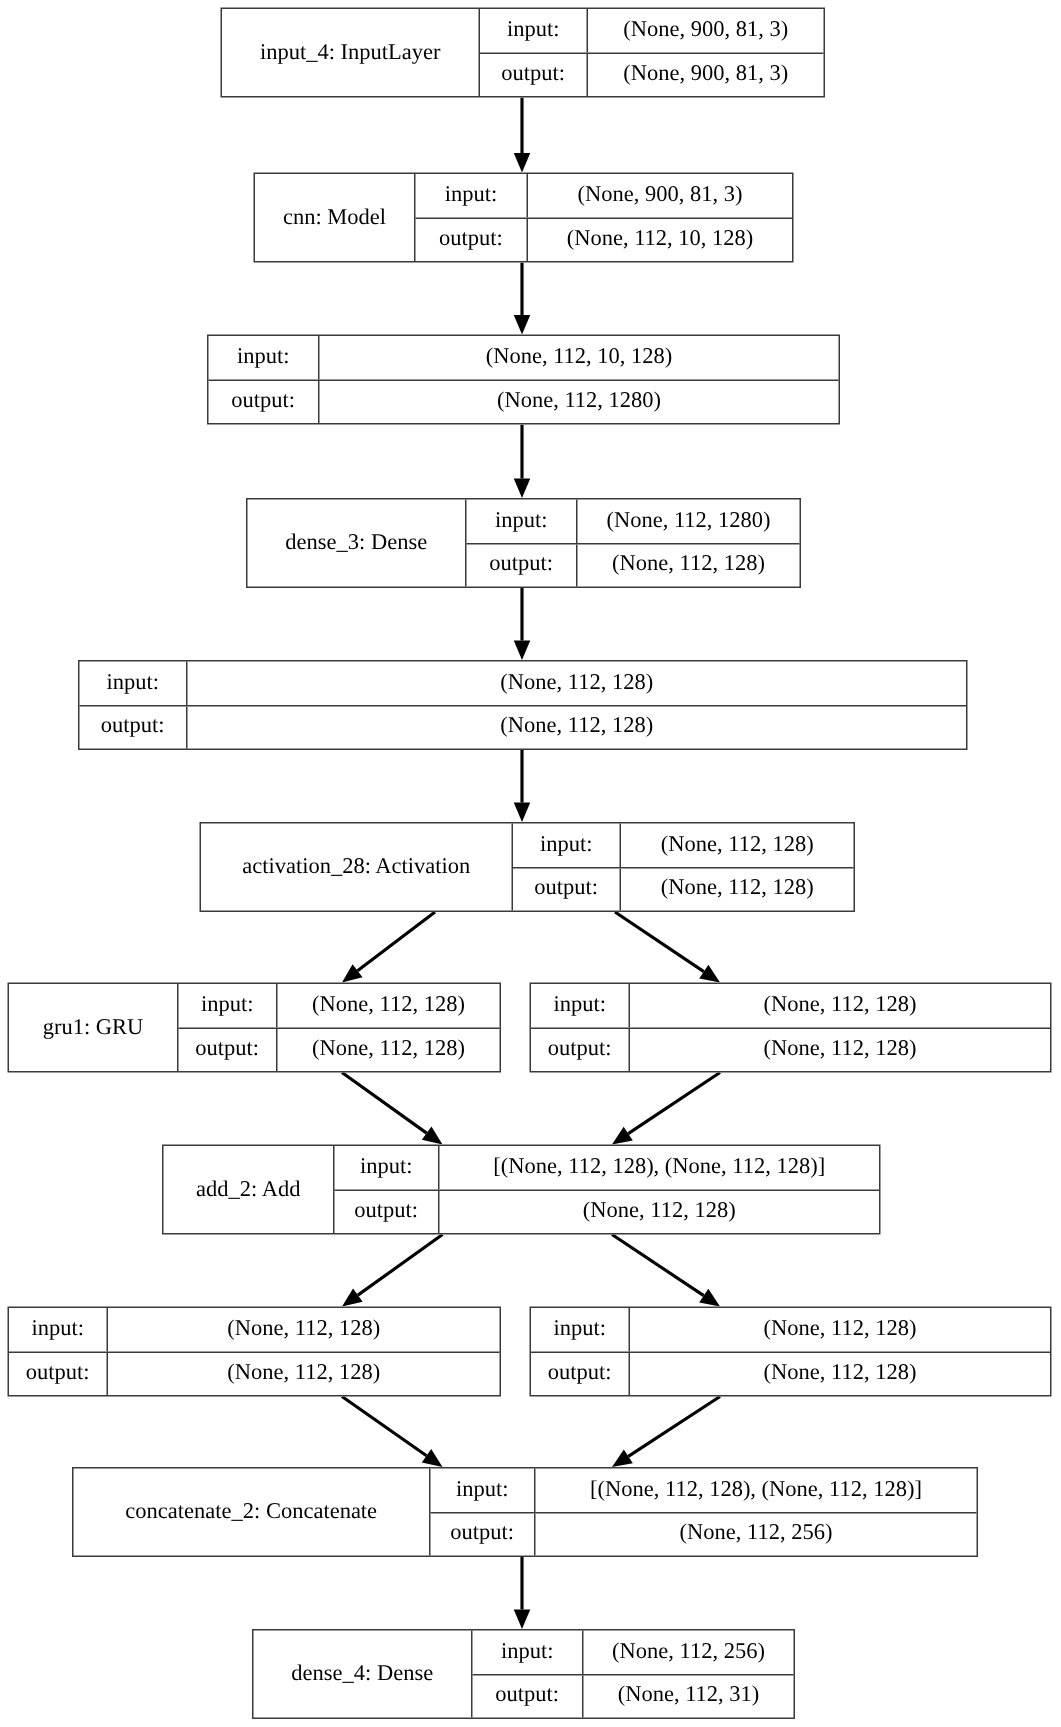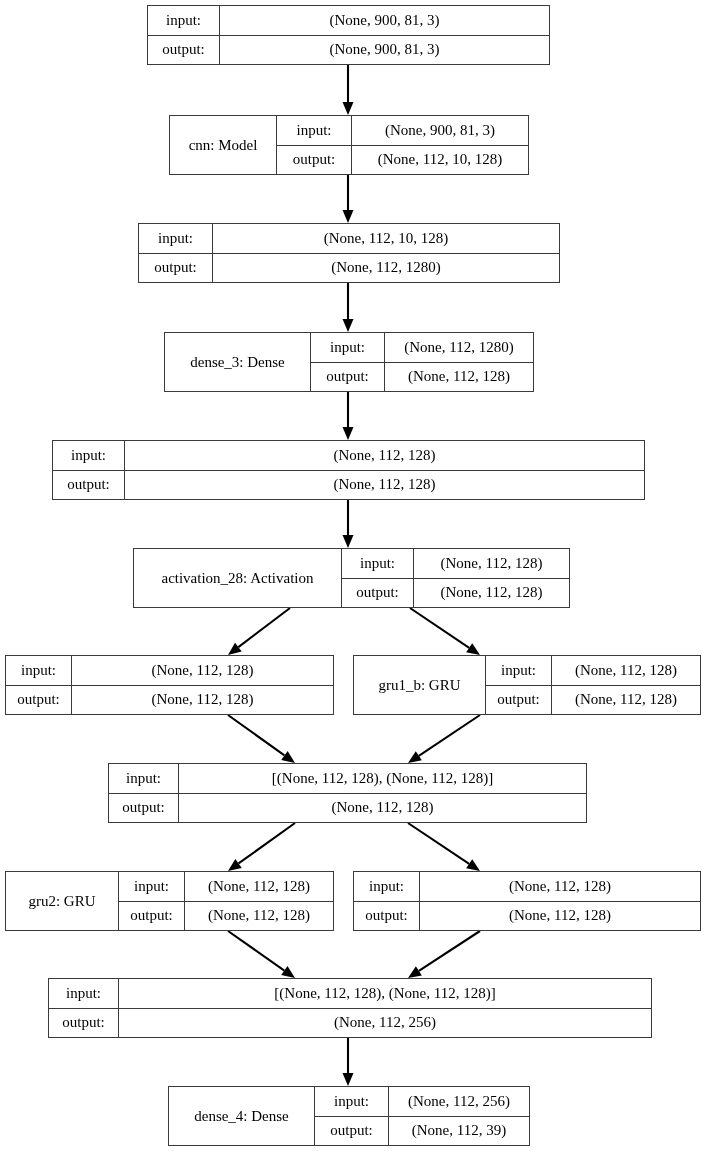--- a/index.html
+++ b/index.html
@@ -142,20 +142,21 @@
         <line x1="480" y1="931" x2="418.8859289547889" y2="970.8939074878461" stroke="#000000" stroke-width="2.1"></line>
         <polygon points="408,978 415.87950519964687,966.28832216082 421.8923527099309,975.4994928148723" fill="#000000"></polygon>
       </g>
       <g>
         <line x1="348" y1="1038" x2="348" y2="1073" stroke="#000000" stroke-width="2.1"></line>
         <polygon points="348,1086 342.5,1073 353.5,1073" fill="#000000"></polygon>
       </g>
     </svg>
   <div id="nodes">
       <div class="node" style="left: 147px; top: 5px; width: 403px; height: 60px;">
+        <div class="node-name" style="width: 172px;">input_4: InputLayer</div>
         <div class="io-table">
           <div class="io-row first">
             <div class="io-label" style="width: 72px;">input:</div>
             <div class="io-value">(None, 900, 81, 3)</div>
           </div>
           <div class="io-row ">
             <div class="io-label" style="width: 72px;">output:</div>
             <div class="io-value">(None, 900, 81, 3)</div>
           </div>
         </div>
@@ -217,58 +218,58 @@
             <div class="io-label" style="width: 72px;">input:</div>
             <div class="io-value">(None, 112, 128)</div>
           </div>
           <div class="io-row ">
             <div class="io-label" style="width: 72px;">output:</div>
             <div class="io-value">(None, 112, 128)</div>
           </div>
         </div>
       </div>
       <div class="node" style="left: 5px; top: 655px; width: 329px; height: 60px;">
+        <div class="node-name" style="width: 113px;">gru1: GRU</div>
         <div class="io-table">
           <div class="io-row first">
             <div class="io-label" style="width: 66px;">input:</div>
             <div class="io-value">(None, 112, 128)</div>
           </div>
           <div class="io-row ">
             <div class="io-label" style="width: 66px;">output:</div>
             <div class="io-value">(None, 112, 128)</div>
           </div>
         </div>
       </div>
       <div class="node" style="left: 353px; top: 655px; width: 348px; height: 60px;">
-        <div class="node-name" style="width: 132px;">gru1_b: GRU</div>
         <div class="io-table">
           <div class="io-row first">
             <div class="io-label" style="width: 66px;">input:</div>
             <div class="io-value">(None, 112, 128)</div>
           </div>
           <div class="io-row ">
             <div class="io-label" style="width: 66px;">output:</div>
             <div class="io-value">(None, 112, 128)</div>
           </div>
         </div>
       </div>
       <div class="node" style="left: 108px; top: 763px; width: 479px; height: 60px;">
+        <div class="node-name" style="width: 114px;">add_2: Add</div>
         <div class="io-table">
           <div class="io-row first">
             <div class="io-label" style="width: 70px;">input:</div>
             <div class="io-value">[(None, 112, 128), (None, 112, 128)]</div>
           </div>
           <div class="io-row ">
             <div class="io-label" style="width: 70px;">output:</div>
             <div class="io-value">(None, 112, 128)</div>
           </div>
         </div>
       </div>
       <div class="node" style="left: 5px; top: 871px; width: 329px; height: 60px;">
-        <div class="node-name" style="width: 113px;">gru2: GRU</div>
         <div class="io-table">
           <div class="io-row first">
             <div class="io-label" style="width: 66px;">input:</div>
             <div class="io-value">(None, 112, 128)</div>
           </div>
           <div class="io-row ">
             <div class="io-label" style="width: 66px;">output:</div>
             <div class="io-value">(None, 112, 128)</div>
           </div>
         </div>
@@ -279,38 +280,39 @@
             <div class="io-label" style="width: 66px;">input:</div>
             <div class="io-value">(None, 112, 128)</div>
           </div>
           <div class="io-row ">
             <div class="io-label" style="width: 66px;">output:</div>
             <div class="io-value">(None, 112, 128)</div>
           </div>
         </div>
       </div>
       <div class="node" style="left: 48px; top: 978px; width: 604px; height: 60px;">
+        <div class="node-name" style="width: 238px;">concatenate_2: Concatenate</div>
         <div class="io-table">
           <div class="io-row first">
             <div class="io-label" style="width: 70px;">input:</div>
             <div class="io-value">[(None, 112, 128), (None, 112, 128)]</div>
           </div>
           <div class="io-row ">
             <div class="io-label" style="width: 70px;">output:</div>
             <div class="io-value">(None, 112, 256)</div>
           </div>
         </div>
       </div>
       <div class="node" style="left: 168px; top: 1086px; width: 362px; height: 60px;">
         <div class="node-name" style="width: 146px; text-align: right;">dense_4: Dense</div>
         <div class="io-table">
           <div class="io-row first">
             <div class="io-label" style="width: 74px;">input:</div>
             <div class="io-value">(None, 112, 256)</div>
           </div>
           <div class="io-row ">
             <div class="io-label" style="width: 74px;">output:</div>
-            <div class="io-value">(None, 112, 39)</div>
+            <div class="io-value">(None, 112, 31)</div>
           </div>
         </div>
       </div>
     </div>
 </div>
 
 </body></html>

